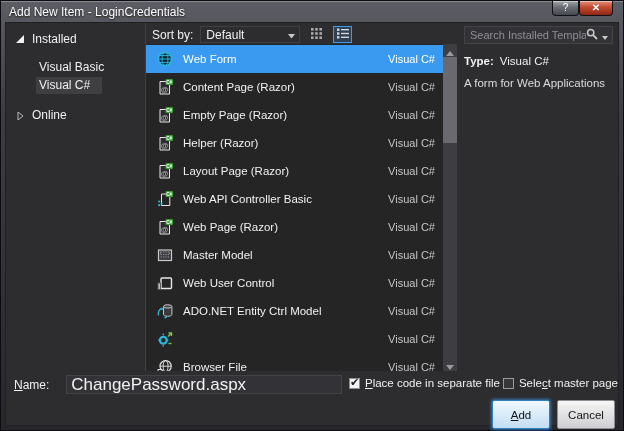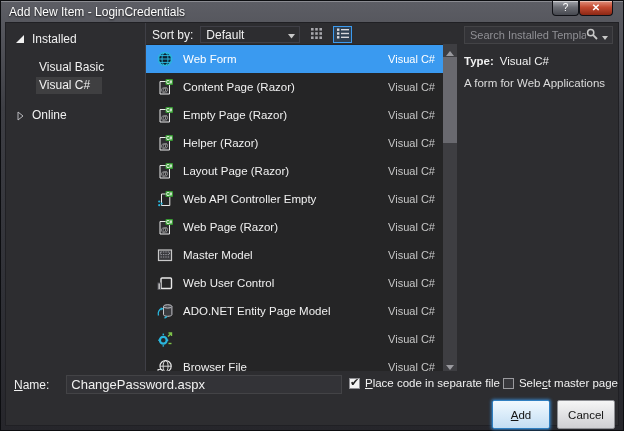--- a/index.html
+++ b/index.html
@@ -77,21 +77,21 @@
   .type-line { display: flex; gap: 6px; }
   .type-label { font-weight: bold; }
   .desc { margin-top: 8px; color: #dcdcdc; }
 
   
   .footer { height: 54px; flex: none; padding-top: 4px; }
   .footer-row { display: flex; align-items: flex-start; padding-left: 8px; }
   .name-label { width: 71px; font-size: 12px; padding-top: 3px; }
   .name-input {
     width: 371px; height: 19px; background: #333337; border: 1px solid #434346;
-    color: #f1f1f1; font-size: 13px; font-family: "Liberation Sans", sans-serif;
+    color: #f1f1f1; font-size: 17px; font-family: "Liberation Sans", sans-serif;
     padding: 0 4px; margin-right: 7px; outline: none;
   }
   .check-col { display: flex; flex-direction: row; gap: 3px; font-size: 11.5px; padding-top: 2px; }
   .check-row { display: flex; align-items: center; gap: 5px; white-space: nowrap; cursor: default; }
   .checkbox { width: 11px; height: 11px; display: inline-block; position: relative; flex: none;
               background: #37373b; border: 1px solid #9a9a9e; }
   .checkbox[data-checked="true"] { background: #f2f2f2; border-color: #8e8e92; }
   .checkbox[data-checked="true"]::after {
     content: "✔"; position: absolute; left: 0px; top: -3px; color: #1e1e1e; font-size: 11px;
   }
@@ -248,21 +248,21 @@
             </div>
             <div class="row">
               <span class="licon"><svg width="16" height="16" viewBox="0 0 16 16">
                     <path d="M4.5 3 h5.3 l3 3 V14.5 H4.5 Z" fill="none" stroke="#e8e8e8"></path>
                     <circle cx="2.2" cy="10.5" r="1.1" fill="#2ab6dd"></circle>
                     <circle cx="4.6" cy="12.6" r="1.1" fill="#2ab6dd"></circle>
                     <circle cx="2.2" cy="14.2" r="1.1" fill="#2ab6dd"></circle>
                     <rect x="8.5" y="0" width="7.5" height="6" rx="1" fill="#399b34"></rect>
                     <text x="12.2" y="4.9" font-size="4.6" font-weight="bold" fill="#fff" text-anchor="middle">C#</text>
                   </svg></span>
-              <span class="lname">Web API Controller Empty</span>
+              <span class="lname">Web API Controller Basic</span>
               <span class="llang">Visual C#</span>
             </div>
             <div class="row">
               <span class="licon"><svg width="16" height="16" viewBox="0 0 16 16">
                     <path d="M3 2.5 h6.3 l3.2 3.2 V15 H3 Z" fill="#2d2d30" stroke="#e8e8e8"></path>
                     <text x="7.6" y="12.6" font-size="7.5" fill="#bdbdbd" text-anchor="middle">@</text>
                     <rect x="8.5" y="0" width="7.5" height="6" rx="1" fill="#399b34"></rect>
                     <text x="12.2" y="4.9" font-size="4.6" font-weight="bold" fill="#fff" text-anchor="middle">C#</text>
                   </svg></span>
               <span class="lname">Web Page (Razor)</span>
@@ -286,21 +286,21 @@
               <span class="llang">Visual C#</span>
             </div>
             <div class="row">
               <span class="licon"><svg width="16" height="16" viewBox="0 0 16 16">
                     <path d="M6.5 3.4 v8.2 c0 1 1.9 1.7 4.2 1.7 s4.2-.7 4.2-1.7 V3.4" fill="#3a3a3e" stroke="#c4c4c9"></path>
                     <ellipse cx="10.7" cy="3.4" rx="4.2" ry="1.7" fill="#4a4a4f" stroke="#c4c4c9"></ellipse>
                     <path d="M1.5 12.5 a5.8 5.8 0 0 1 3.2-7" fill="none" stroke="#2ab6dd" stroke-width="1.4"></path>
                     <polygon points="3.6,4.4 6.6,5.2 4.6,7.6" fill="#2ab6dd"></polygon>
                     <path d="M7.5 15 a6 6 0 0 0 2.5-1.4" fill="none" stroke="#2ab6dd" stroke-width="1.4"></path>
                   </svg></span>
-              <span class="lname">ADO.NET Entity Page Model</span>
+              <span class="lname">ADO.NET Entity Ctrl Model</span>
               <span class="llang">Visual C#</span>
             </div>
             <div class="row">
               <span class="licon"><svg width="16" height="16" viewBox="0 0 16 16">
                     <circle cx="6.3" cy="9.2" r="3.4" fill="none" stroke="#2ab6dd" stroke-width="2.2"></circle>
                     <g stroke="#2ab6dd" stroke-width="1.5">
                       <line x1="6.3" y1="4.2" x2="6.3" y2="2.6"></line>
                       <line x1="6.3" y1="14.2" x2="6.3" y2="15.6"></line>
                       <line x1="1.3" y1="9.2" x2="2.7" y2="9.2"></line>
                       <line x1="9.9" y1="9.2" x2="11.3" y2="9.2"></line>

